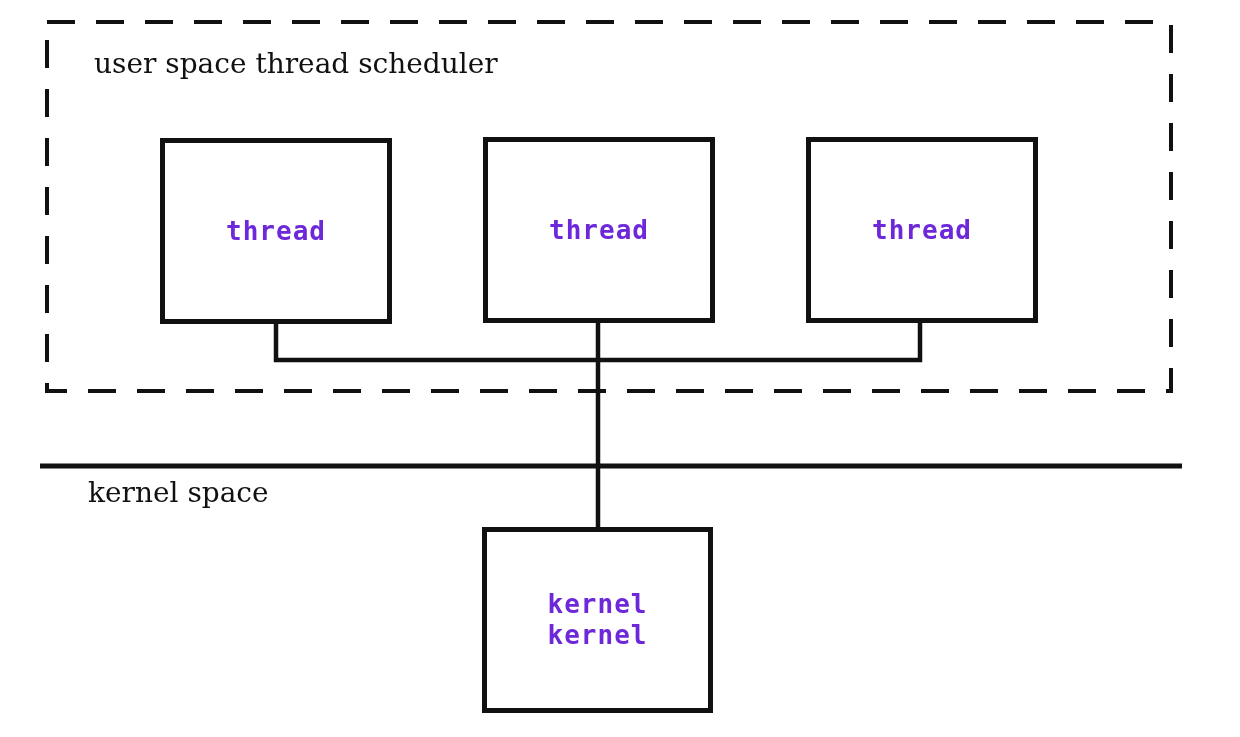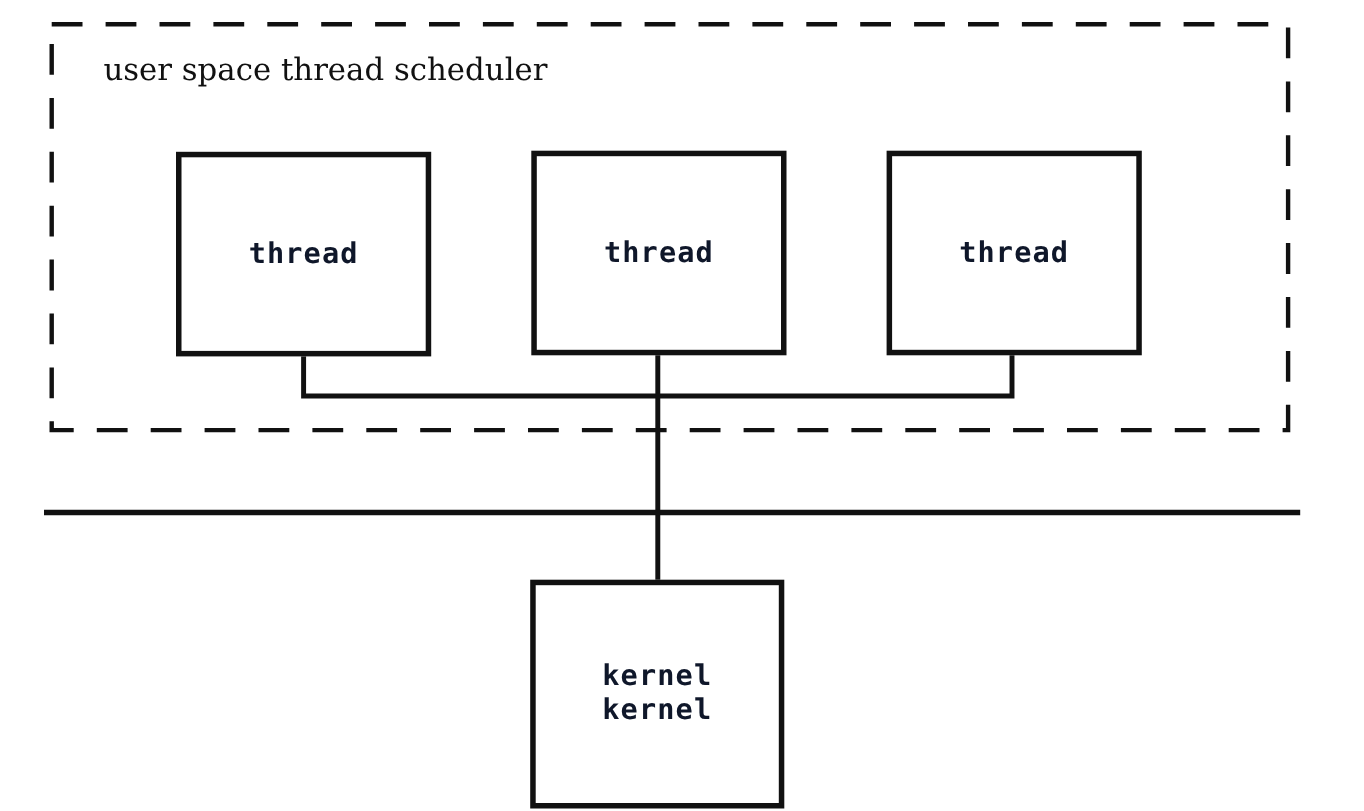--- a/index.html
+++ b/index.html
@@ -38,37 +38,37 @@
     background: #ffffff;
     display: flex;
     align-items: center;
     justify-content: center;
   }
   .node-label {
     font-family: "DejaVu Sans Mono", "Liberation Mono", monospace;
     font-weight: 700;
     font-size: 26px;
     letter-spacing: 1px;
-    color: #0f172a;
+    color: #6d28d9;
     text-align: left;
     line-height: 31px;
     white-space: pre;
   }
   .thread-box {
     width: 232px;
     height: 186px;
   }
   #thread-box-1 { left: 160px; top: 138px; }
   #thread-box-2 { left: 483px; top: 137px; }
   #thread-box-3 { left: 806px; top: 137px; }
   .kernel-box {
     left: 482px;
     top: 527px;
     width: 231px;
-    height: 208px;
+    height: 186px;
   }
   #scheduler-title { left: 94px; top: 48px; }
   #user-space-label { left: 88px; top: 417px; }
   #kernel-space-label { left: 88px; top: 477px; }
 </style>
 </head>
 <body>
 
 <div class="diagram">
 
@@ -91,18 +91,19 @@
 
   <div class="node thread-box" id="thread-box-2">
     <span class="node-label">thread</span>
   </div>
 
   <div class="node thread-box" id="thread-box-3">
     <span class="node-label">thread</span>
   </div>
 
 
+  <div class="serif-label" id="kernel-space-label">kernel space</div>
 
   <div class="node kernel-box">
     <span class="node-label"><span>kernel</span><br><span>kernel</span></span>
   </div>
 
 </div>
 
 </body></html>

